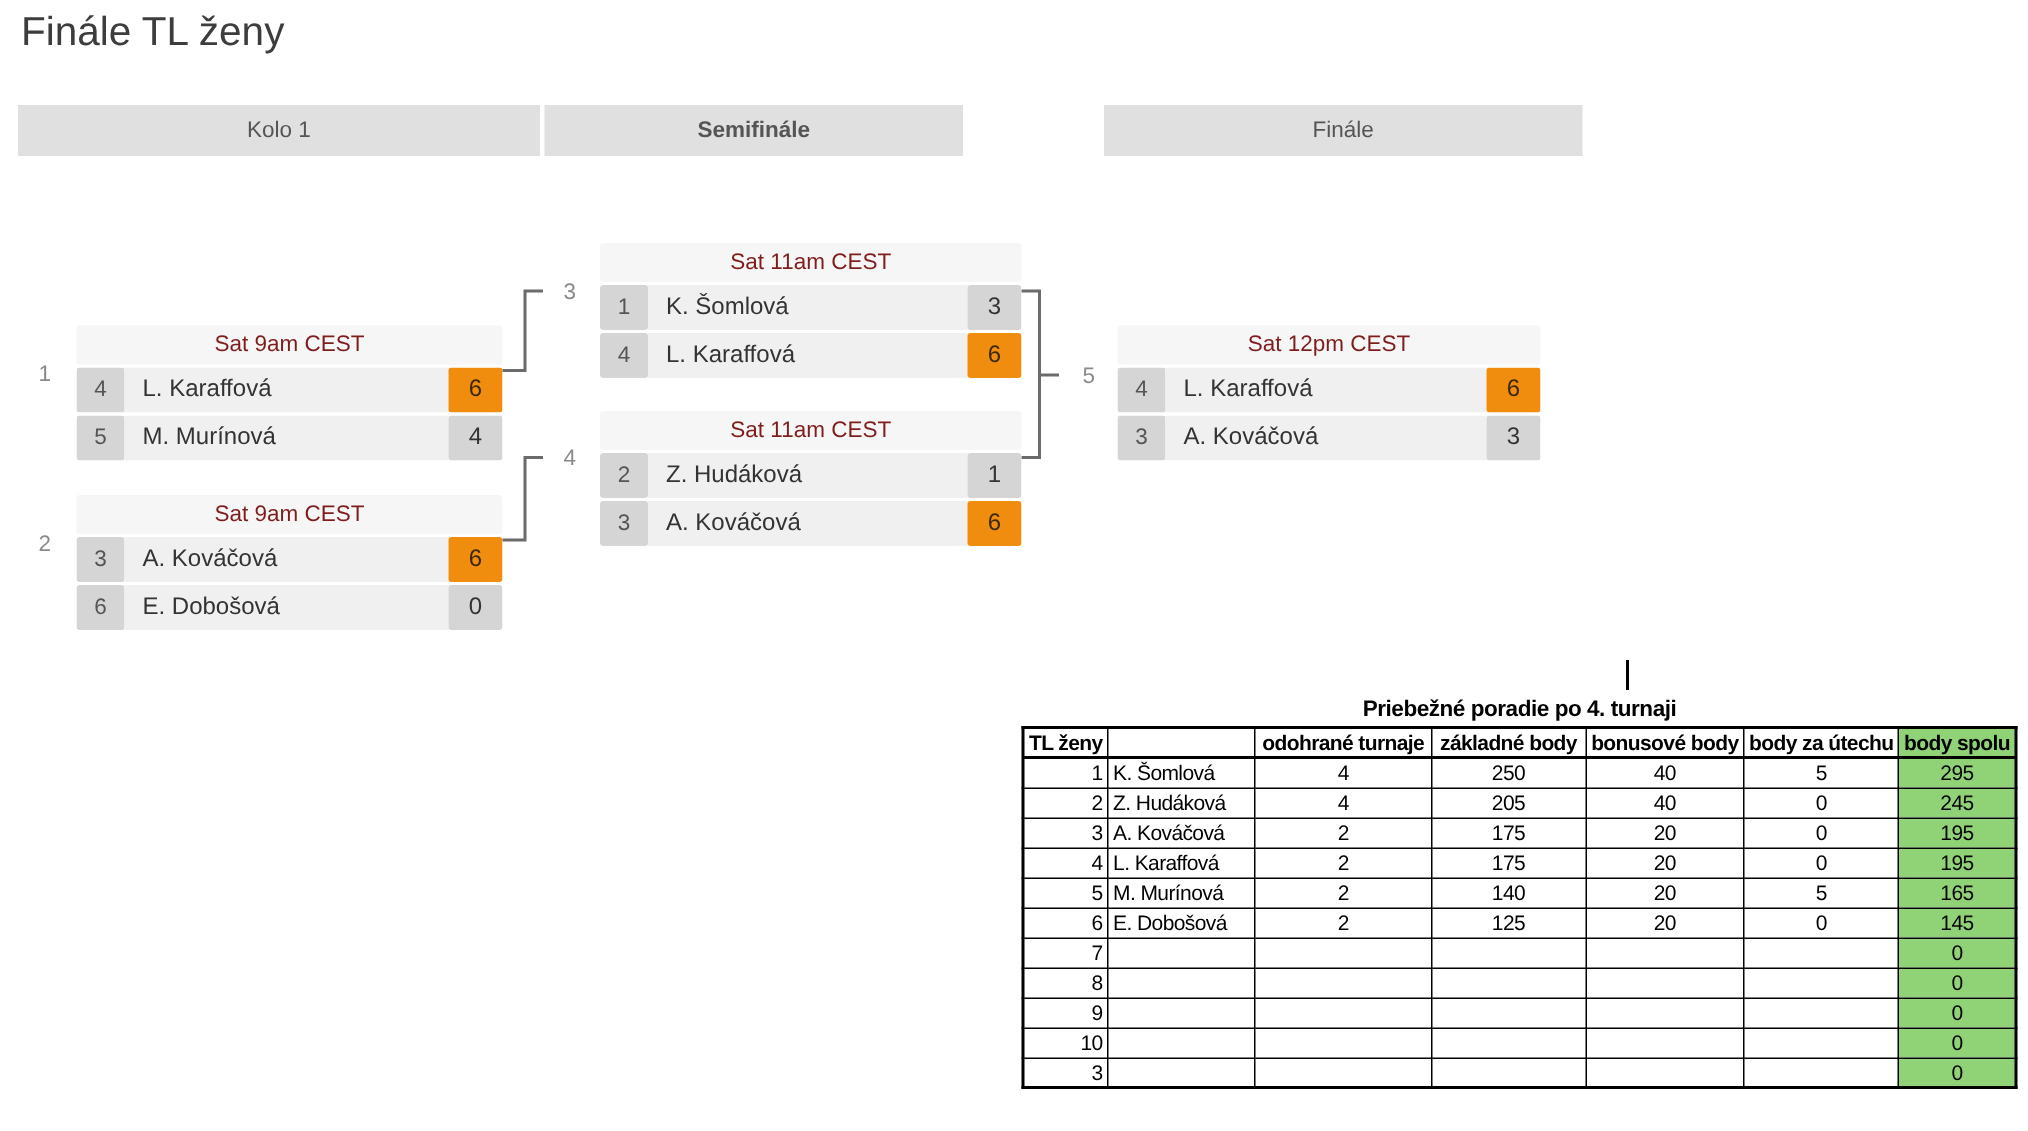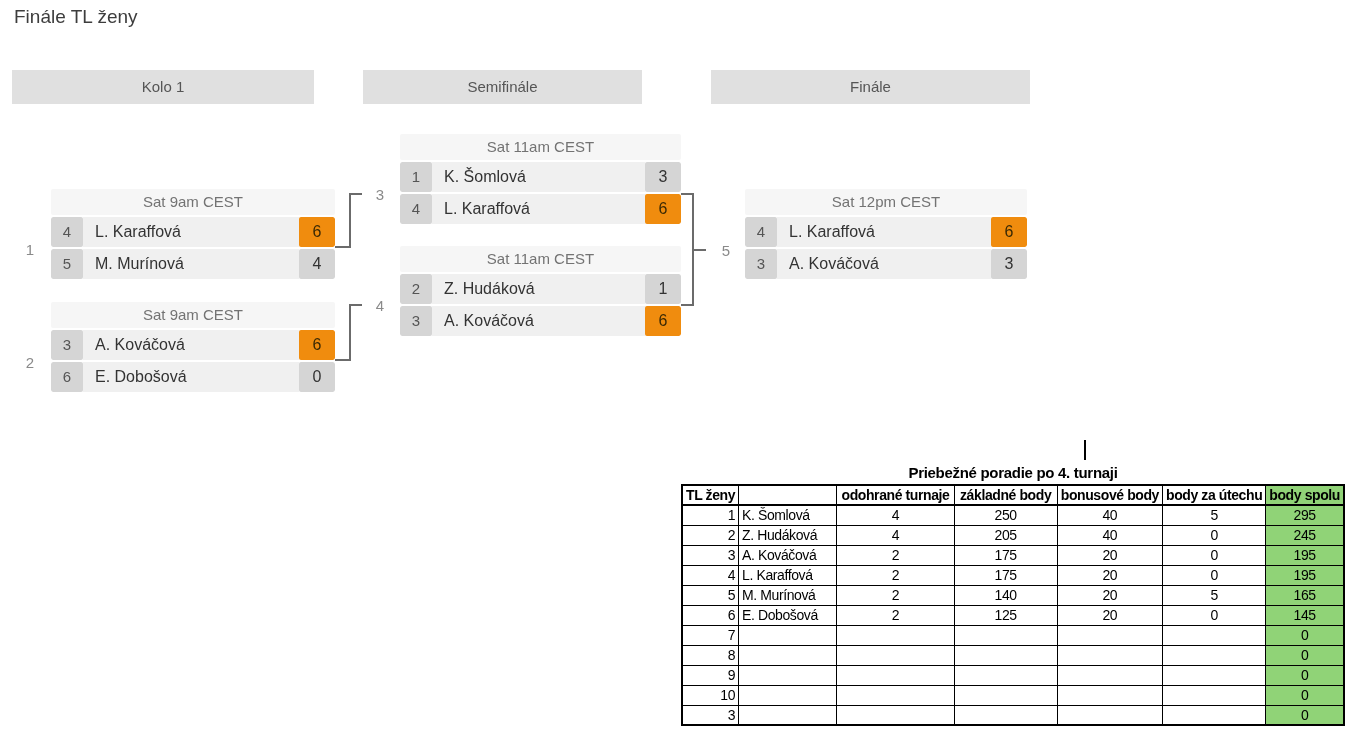--- a/index.html
+++ b/index.html
@@ -1,30 +1,30 @@
 <!DOCTYPE html>
 <html><head>
 <meta charset="utf-8">
 <style>
   * { margin:0; padding:0; box-sizing:border-box; }
   html,body { width:1352px; height:754px; background:#ffffff; overflow:hidden;
               font-family:"Liberation Sans", sans-serif; }
   #stage { position:relative; width:1352px; height:754px; background:#fff; }
 
   
-  #page-title { position:absolute; left:14px; top:6px; font-size:19px; color:#3d3d3d; }
+  #page-title { position:absolute; left:14px; top:6px; font-size:27px; color:#3d3d3d; }
 
   
   .round-bar { position:absolute; top:70px; height:34px; background:#e0e0e0;
                color:#555; font-size:15px; text-align:center; line-height:34px; }
 
   
   .match { position:absolute; width:284px; }
-  .match-time { height:26px; background:#f6f6f6; color:#737373; font-size:15px;
-                text-align:center; line-height:26px; border-radius:2px; }
+  .match-time { height:26px; background:#f6f6f6; color:#7f1d1d; font-size:15px;
+                text-align:center; line-height:26px; border-radius:2px;margin-top:28px; }
   .player-row { display:flex; height:30px; margin-top:2px; border-radius:2px; overflow:hidden; }
   .seed { width:32px; background:#d5d5d5; color:#555; font-size:15px;
           text-align:center; line-height:30px; border-radius:2px; }
   .pname { flex:1; background:#f0f0f0; color:#333; font-size:16px;
            line-height:30px; padding-left:12px; }
   .score { width:36px; background:#d5d5d5; color:#333; font-size:16px;
            text-align:center; line-height:30px; border-radius:2px; }
   .score.winner { background:#f08c0e; color:#3b2a05; }
 
   .match-num { position:absolute; width:20px; color:#8a8a8a; font-size:15px; text-align:right; }
@@ -51,23 +51,23 @@
   
   #text-cursor { position:absolute; left:1084px; top:440px; width:2px; height:20px; background:#000; }
 </style>
 </head>
 <body>
 
 <div id="stage">
 
   <div id="page-title">Finále TL ženy</div>
 
-  <div class="round-bar" style="left:12px;  width:302px;">Kolo 1</div>
-  <div class="round-bar" style="left:363px; width:279px;">Semifinále</div>
-  <div class="round-bar" style="left:711px; width:319px;">Finále</div>
+  <div class="round-bar" style="left:12px;  width:348px;">Kolo 1</div>
+  <div class="round-bar" style="left:363px; width:279px;font-weight:bold;">Semifinále</div>
+  <div class="round-bar" style="left:736px; width:319px;">Finále</div>
 
   <svg id="connector-layer" width="1352" height="430" viewBox="0 0 1352 430">
     <polyline points="335,247 350,247 350,194 362,194"></polyline>
     <polyline points="335,360 350,360 350,305 362,305"></polyline>
     <polyline points="681,194 693,194 693,305 681,305"></polyline>
     <line x1="693" y1="250" x2="706" y2="250"></line>
   </svg>
 
   <div id="bracket-matches">
       <div class="match" style="left: 51px; top: 189px; width: 284px;">

